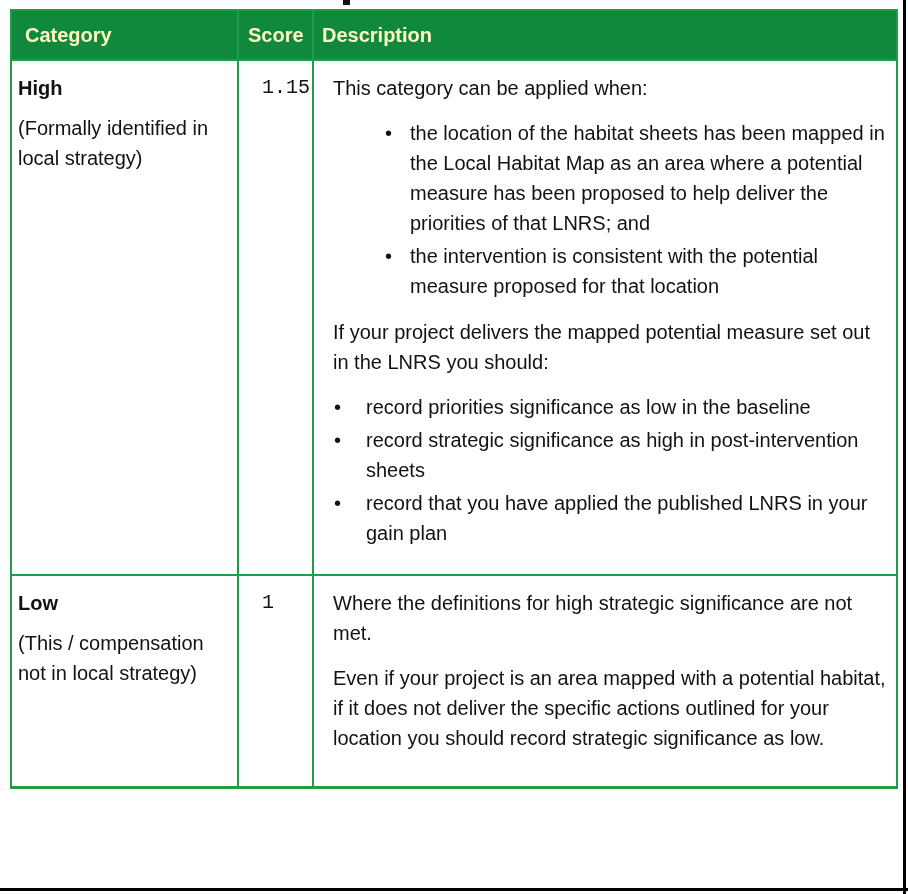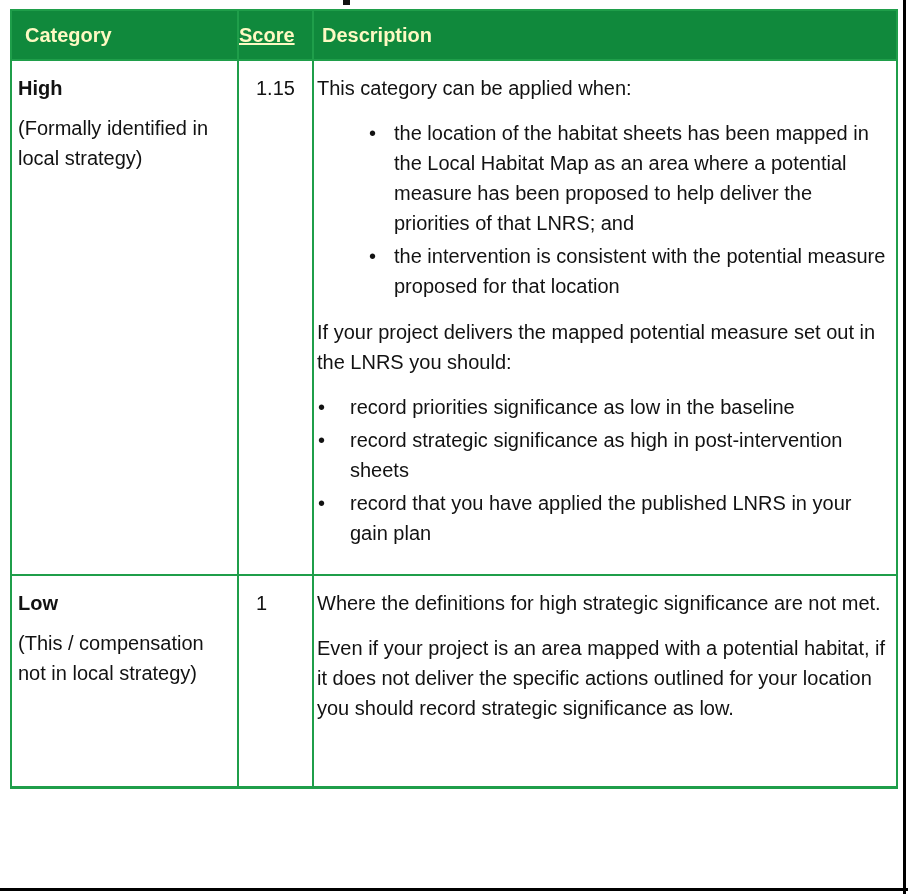--- a/index.html
+++ b/index.html
@@ -40,29 +40,29 @@
   table.sig tr.last-row td{border-bottom-width:3px;}
 
   thead th{
     background:var(--green-bg);
     color:#fef9c3;
     font-weight:bold;
     padding:9px 8px 9px 13px;
     border-color:var(--green-bg);
     border-bottom-color:var(--green-border);
   }
-  thead th.th-score{padding-left:0;text-decoration:underline;}
+  thead th.th-score{padding-left:9px;}
   thead th.th-desc{padding-left:8px;}
 
   td{padding:12px 10px 10px 8px;}
   td.cell-category{padding-left:6px;}
   td.cell-category .cat-name{font-weight:bold;margin:0 0 10px 0;}
   td.cell-category .cat-note{margin:0;max-width:192px;}
-  td.cell-score{padding-left:17px;}
-  td.cell-desc{padding-left:3px;padding-right:8px;}
+  td.cell-score{padding-left:23px;font-family:Liberation Mono, monospace;}
+  td.cell-desc{padding-left:19px;padding-right:8px;}
 
   .desc p{margin:0 0 15px 0;}
   .desc p:last-child{margin-bottom:0;}
   .desc ul{list-style:none;margin:0 0 16px 0;padding:0;}
   .desc li{display:flex;margin-bottom:3px;}
   .desc li .bullet{flex:0 0 25px;text-align:left;}
   ul.bullets-deep li{padding-left:52px;}
   ul.bullets-shallow li{padding-left:1px;}
   ul.bullets-shallow li .bullet{flex:0 0 32px;}
 </style>

